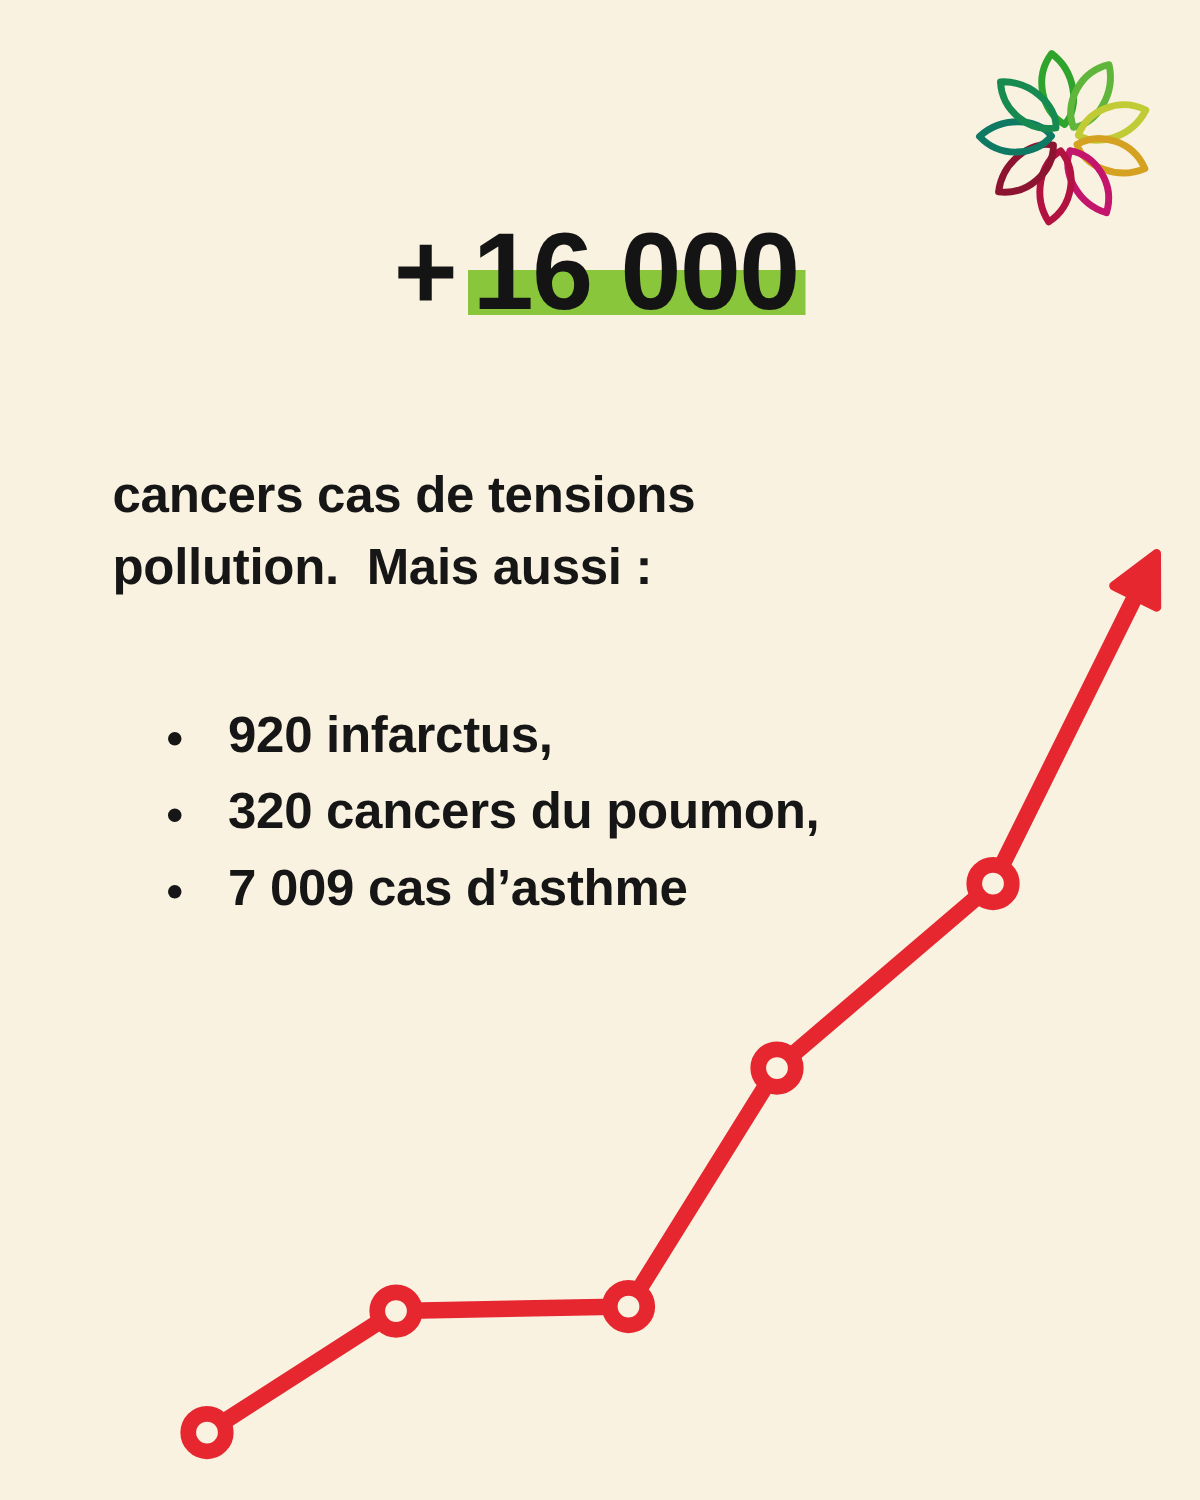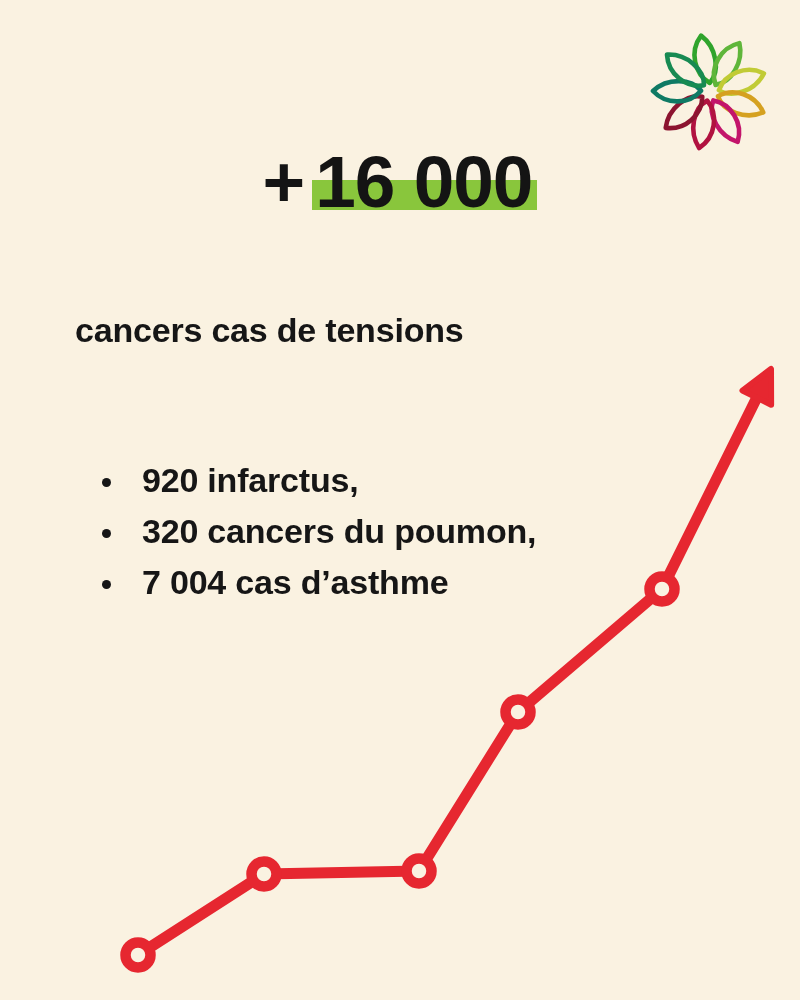--- a/index.html
+++ b/index.html
@@ -50,21 +50,21 @@
     font-weight: 700;
     line-height: 48px;
     letter-spacing: -0.2px;
     white-space: pre-wrap;
   }
 
   
   .bullets {
     position: absolute;
     left: 100px; top: 453px;
-    margin: 2px; padding: 0;
+    margin: 12px; padding: 0;
     list-style: none;
     font-size: 34px;
     font-weight: 700;
     line-height: 51px;
     letter-spacing: -0.2px;
   }
   .bullets li { display: flex; align-items: flex-start; }
   .bullets .dot {
     flex: none;
     width: 9px; height: 9px;
@@ -95,34 +95,34 @@
         <path d="M1,-9 C-13,-20 -15,-43 -1,-57 C13,-43 13,-19 1,-9 Z" fill="none" stroke="#8C1430" stroke-width="4.6" stroke-linejoin="round" transform="rotate(232)"></path>
         <path d="M1,-9 C-13,-20 -15,-43 -1,-57 C13,-43 13,-19 1,-9 Z" fill="none" stroke="#0F7A64" stroke-width="4.6" stroke-linejoin="round" transform="rotate(272)"></path>
         <path d="M1,-9 C-13,-20 -15,-43 -1,-57 C13,-43 13,-19 1,-9 Z" fill="none" stroke="#178A52" stroke-width="4.6" stroke-linejoin="round" transform="rotate(312)"></path>
       </g>
   </svg>
 
   <div class="headline">
     <span class="plus">+</span><span class="hl" style="--hl-color: #89C63C;">16 000</span>
   </div>
 
-  <div class="para"><div>cancers cas de tensions</div></div>
+  <div class="para"><div>cancers cas de tensions</div><div>pollution.  Mais aussi :</div></div>
 
   <ul class="bullets">
       <li>
         <span class="dot"></span>
         <span>920 infarctus,</span>
       </li>
       <li>
         <span class="dot"></span>
         <span>320 cancers du poumon,</span>
       </li>
       <li>
         <span class="dot"></span>
-        <span>7 004 cas d’asthme</span>
+        <span>7 009 cas d’asthme</span>
       </li>
     </ul>
 
   <svg class="chart" viewBox="0 0 800 1000" xmlns="http://www.w3.org/2000/svg">
       <polyline points="138,955 264,874 419,871 518,712 662,589 763.1864401758994,384.77048771836814" fill="none" stroke="#E62730" stroke-width="11" stroke-linecap="round" stroke-linejoin="round"></polyline>
       <polygon points="771,369 771.1303346092427,404.7768502371245 742.456720575846,390.57037782966887" fill="#E62730" stroke="#E62730" stroke-width="6" stroke-linejoin="round"></polygon>
       <circle cx="138" cy="955" r="12.5" fill="#FAF2E1" stroke="#E62730" stroke-width="10.5"></circle>
       <circle cx="264" cy="874" r="12.5" fill="#FAF2E1" stroke="#E62730" stroke-width="10.5"></circle>
       <circle cx="419" cy="871" r="12.5" fill="#FAF2E1" stroke="#E62730" stroke-width="10.5"></circle>
       <circle cx="518" cy="712" r="12.5" fill="#FAF2E1" stroke="#E62730" stroke-width="10.5"></circle>

